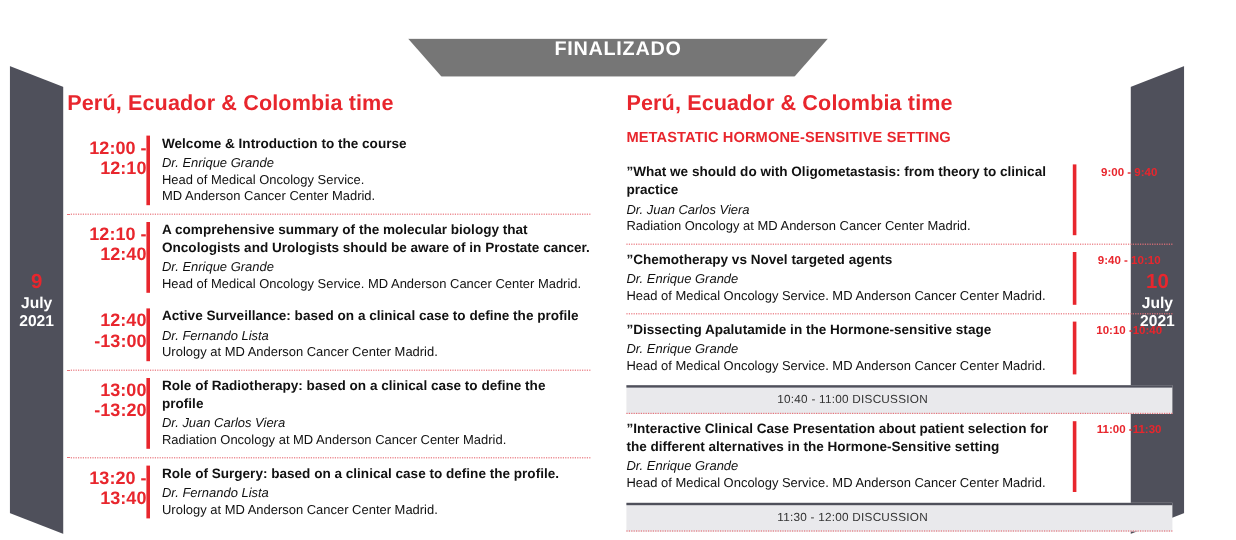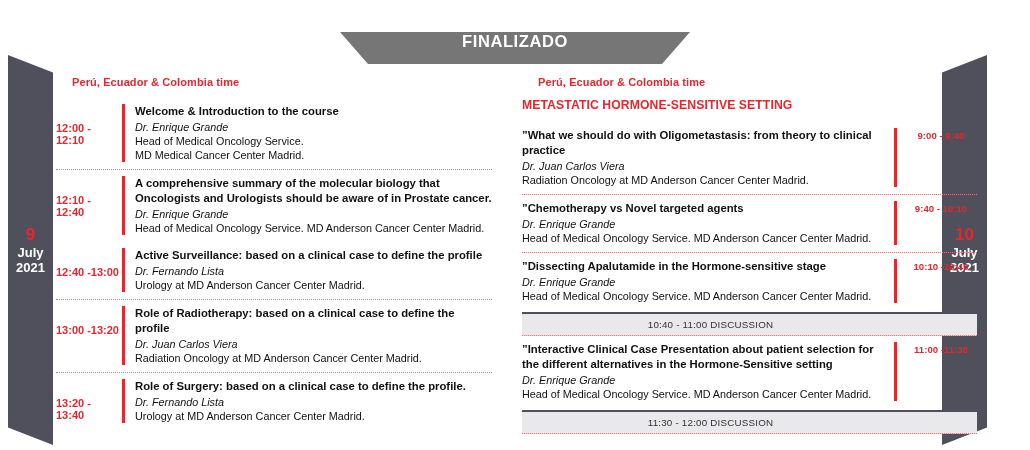--- a/index.html
+++ b/index.html
@@ -76,23 +76,23 @@
   
   .col {
     position: absolute;
     top: 76px;
   }
   .col-left  { left: 56px;  width: 436px; }
   .col-right { left: 522px; width: 455px; }
 
   .tz-title {
     color: #e8262d;
-    font-size: 11px;
-    font-weight: bold;
-    margin: 0 0 10px 16px;
+    font-size: 18px;
+    font-weight: bold;
+    margin: 0 0 10px 0;
     letter-spacing: 0.1px;
   }
   .section-title {
     color: #e8262d;
     font-size: 12.2px;
     font-weight: bold;
     margin: 0 0 10px 0;
     letter-spacing: 0.1px;
   }
 
@@ -103,25 +103,24 @@
     border-bottom: 1px dotted #e8737a;
     padding: 6px 0 7px 0;
   }
   .row.no-rule { border-bottom: none; }
 
   
   .time-cell {
     width: 66px;
     flex: 0 0 66px;
     color: #e8262d;
-    font-size: 11px;
+    font-size: 15px;
     font-weight: bold;
     padding-top: 2px;
-    text-align: left;
-    margin-top: 16px;
+    text-align: right;
   }
   .rule {
     flex: 0 0 3px;
     width: 3px;
     background: #e8262d;
     margin-right: 10px;
   }
   .rule-right {
     flex: 0 0 3px;
     width: 3px;
@@ -209,21 +208,21 @@
 
   <div class="tz-title">Perú, Ecuador &amp; Colombia time</div>
 
   <div class="row">
     <div class="time-cell">12:00 - 12:10</div>
     <div class="rule"></div>
     <div class="body-cell">
       <div class="talk-title">Welcome &amp; Introduction to the course</div>
       <div class="speaker">Dr. Enrique Grande</div>
       <div class="affil">Head of Medical Oncology Service.</div>
-      <div class="affil">MD Medical Cancer Center Madrid.</div>
+      <div class="affil">MD Anderson Cancer Center Madrid.</div>
     </div>
   </div>
 
   <div class="row no-rule">
     <div class="time-cell">12:10 - 12:40</div>
     <div class="rule"></div>
     <div class="body-cell">
       <div class="talk-title">A comprehensive summary of the molecular biology that Oncologists and Urologists should be aware of in Prostate cancer.</div>
       <div class="speaker">Dr. Enrique Grande</div>
       <div class="affil">Head of Medical Oncology Service. MD Anderson Cancer Center Madrid.</div>

